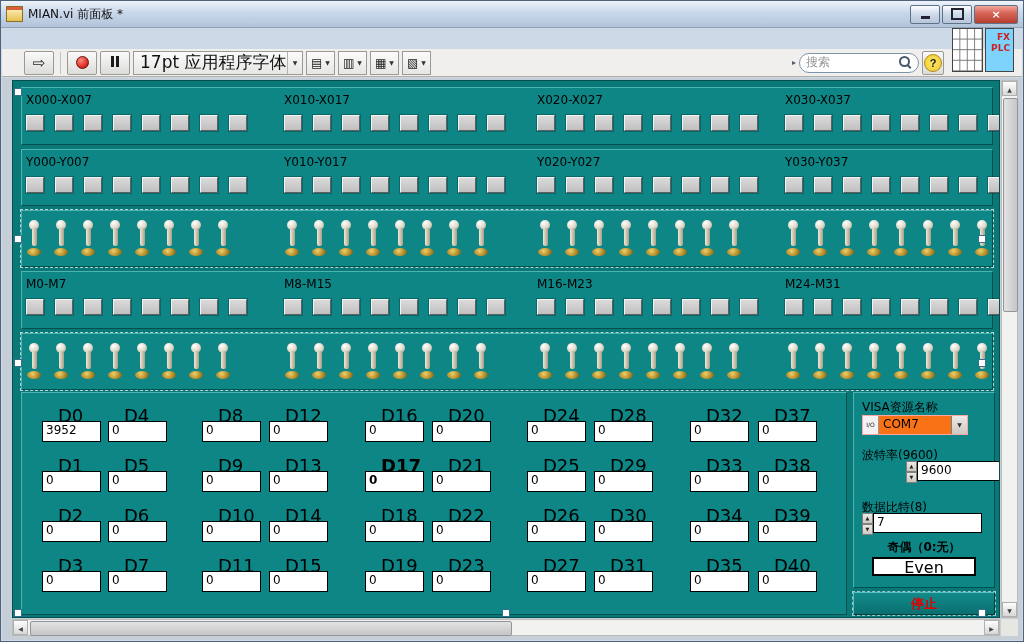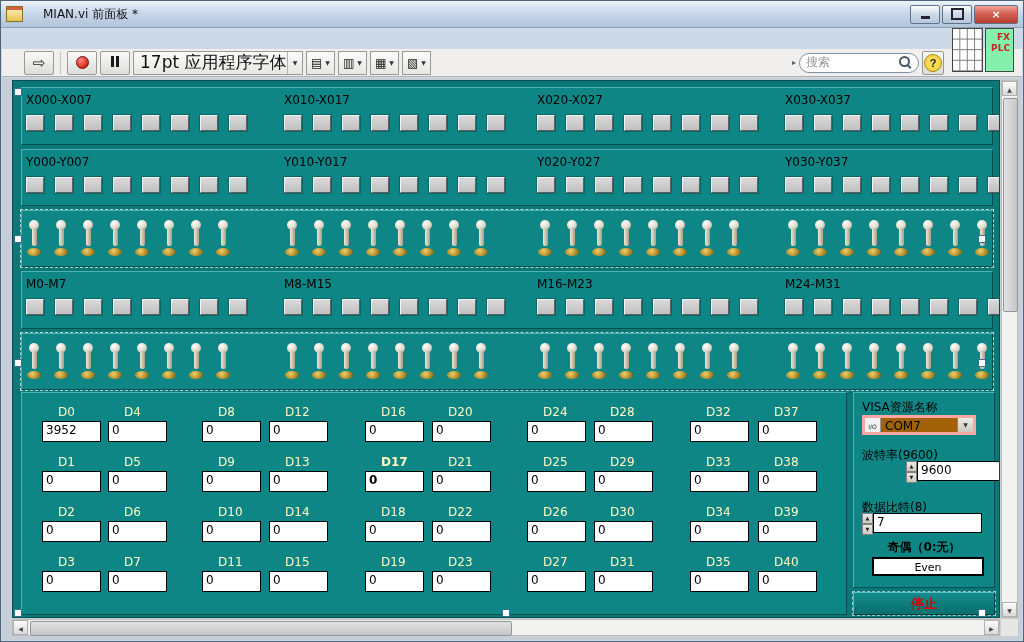--- a/index.html
+++ b/index.html
@@ -6,21 +6,21 @@
   body{width:1024px;height:642px;position:relative;overflow:hidden;
        font-family:"DejaVu Sans","Liberation Sans",sans-serif;background:#b9c4d0;}
   .window{position:absolute;inset:0;border:1px solid #4e637a;background:#cdd9e7;}
 
   
   .titlebar{position:absolute;left:0;top:0;right:0;height:26px;
     background:linear-gradient(#eef3fa,#c9d7ea 45%,#b2c4da);
     border-bottom:1px solid #8ea2b8;display:flex;align-items:center;padding:0 5px;}
   .title-icon{width:15px;height:14px;border:1px solid #8a6f20;
     background:linear-gradient(#fff3c0,#e7c253);box-shadow:inset 0 3px 0 #d95f3a;}
-  .title-text{font-size:12px;color:#111;margin-left:20px;}
+  .title-text{font-size:12px;color:#111;margin-left:5px;}
   .win-buttons{margin-left:auto;display:flex;}
   .win-btn{width:28px;height:17px;border:1px solid #5f7288;border-radius:2px;margin-left:2px;
     background:linear-gradient(#fdfeff,#ccd9e8 50%,#b6c7da);
     display:flex;align-items:center;justify-content:center;font-size:11px;color:#223;}
   .win-btn .min-glyph{width:9px;height:3px;background:#223;margin-top:7px;}
   .win-btn .max-glyph{width:9px;height:8px;border:2px solid #223;}
   .win-btn.close{width:42px;background:linear-gradient(#f2a69b,#d6685a 40%,#b83d2e);
     color:#fff;font-weight:bold;}
 
   
@@ -61,21 +61,21 @@
     border:1px solid #9a9a94;border-radius:2px;display:flex;align-items:center;justify-content:center;padding:0;}
   .help-q{width:16px;height:16px;border-radius:50%;border:1px solid #b08a10;
     background:radial-gradient(#ffe86a,#f0c830);font-size:11px;font-weight:bold;color:#1a1a1a;
     line-height:16px;text-align:center;}
 
   
   .corner-tiles{position:absolute;top:27px;right:9px;display:flex;gap:2px;z-index:6;}
   .conn-pane{width:31px;height:44px;background:#fff;border:1px solid #444;box-sizing:border-box;
     background-image:linear-gradient(#777 1px,transparent 1px),linear-gradient(90deg,#777 1px,transparent 1px);
     background-size:7.4px 10.6px;background-position:-1px -1px;}
-  .vi-badge{width:29px;height:44px;background:#86efac;border:1px solid #444;box-sizing:border-box;
+  .vi-badge{width:29px;height:44px;background:#7dd3fc;border:1px solid #444;box-sizing:border-box;
     color:#cc2222;font-size:9px;font-weight:bold;text-align:right;padding:3px 3px 0 0;line-height:1.25;}
 
   
   .content{position:absolute;left:1px;right:1px;top:77px;bottom:1px;background:#c6cfd8;}
   .viewport{position:absolute;left:10px;top:2px;width:988px;height:538px;
     background:#0b7878;border:1px solid #044f4f;box-sizing:border-box;overflow:hidden;}
   .panel{position:absolute;background:#0e8686;border:1px solid;
     border-color:#4db4b4 #054f4f #054f4f #4db4b4;box-sizing:border-box;}
   #panel-x{left:8px;top:6px;width:972px;height:58px;}
   #panel-y{left:8px;top:68px;width:972px;height:57px;}
@@ -96,47 +96,47 @@
   .switch-group{position:absolute;top:8px;display:flex;gap:11px;}
   .toggle{width:16px;height:40px;position:relative;}
   .sw-knob{position:absolute;top:1px;left:3px;width:10px;height:10px;border-radius:50%;
     background:radial-gradient(circle at 35% 30%,#ffffff,#ddd8c8 55%,#97917d);}
   .sw-stem{position:absolute;top:9px;left:6px;width:5px;height:18px;border-radius:2px;
     background:linear-gradient(90deg,#efe9d8,#a89f88);}
   .sw-base{position:absolute;bottom:3px;left:1px;width:14px;height:8px;border-radius:50%;
     background:radial-gradient(circle at 40% 35%,#f0cf6a,#a07c1e 70%,#6b5213);}
 
   .d-cell{position:absolute;width:58px;}
-  .d-label{font-size:12px;color:#fef9c3;margin-left:16px;height:14px;}
+  .d-label{font-size:18px;color:#000000;margin-left:16px;height:14px;}
   .d-input{margin-top:2px;width:54px;height:18px;background:#fff;border:1px solid #000;
     font-size:12px;color:#000;padding:1px 0 0 3px;box-sizing:content-box;}
 
   
   .visa-label{position:absolute;left:8px;font-size:12px;color:#000;white-space:nowrap;}
   #visa-name-label{top:6px;}
-  .combo{position:absolute;left:8px;top:22px;width:114px;height:20px;display:flex;
-    border:3px solid #fca5a5;background:#a16207;box-sizing:border-box;}
+  .combo{position:absolute;left:8px;top:22px;width:106px;height:20px;display:flex;
+    border:1px solid #fca5a5;background:#f97316;box-sizing:border-box;}
   .combo-io{width:15px;font-size:6px;line-height:18px;text-align:center;color:#222;
     border-right:1px solid #999;background:#f2f2f2;}
   .combo-field{flex:1;font-size:12px;color:#000;padding:1px 0 0 4px;}
   .combo-btn{width:15px;background:linear-gradient(#eceae6,#cdc9c1);border-left:1px solid #808080;
     display:flex;align-items:center;justify-content:center;}
   .lbl-baud{top:54px;}
   .lbl-bits{top:106px;}
   .lbl-parity{top:146px;left:0;right:0;text-align:center;font-weight:bold;}
   .spin-field{position:absolute;left:8px;width:120px;height:20px;display:flex;}
   .fld-baud{top:68px;padding-left:44px;}
   .fld-bits{top:120px;}
   .spinners{width:11px;display:flex;flex-direction:column;}
   .spin{flex:1;font-size:5px;line-height:9px;text-align:center;color:#222;
     background:linear-gradient(#eceae6,#cdc9c1);border:1px solid #808080;}
   .num-box{flex:1;background:#fff;border:1px solid #000;font-size:12px;color:#000;
     padding:1px 0 0 3px;box-sizing:border-box;}
-  .ring-box{position:absolute;left:18px;top:164px;width:112px;height:19px;background:#fff;
-    border:2px solid #000;font-size:11px;color:#000;text-align:center;line-height:18px;box-sizing:border-box;}
+  .ring-box{position:absolute;left:18px;top:164px;width:104px;height:19px;background:#fff;
+    border:2px solid #000;font-size:16px;color:#000;text-align:center;line-height:18px;box-sizing:border-box;}
   #stop-btn{position:absolute;left:840px;top:511px;width:142px;height:23px;
     background:linear-gradient(#128b8b,#0a6f6f);border:1px solid;
     border-color:#5cc0c0 #033d3d #033d3d #5cc0c0;padding:0;
     font-family:inherit;outline:1px dashed rgba(255,255,255,.6);}
   .stop-label{color:#e00000;font-weight:bold;font-size:13px;}
 
   .handle{position:absolute;width:6px;height:6px;background:#fff;border:1px solid #35708f;z-index:5;}
 
   
   .vscroll{position:absolute;left:999px;top:2px;width:17px;height:538px;background:#f2f2f0;

